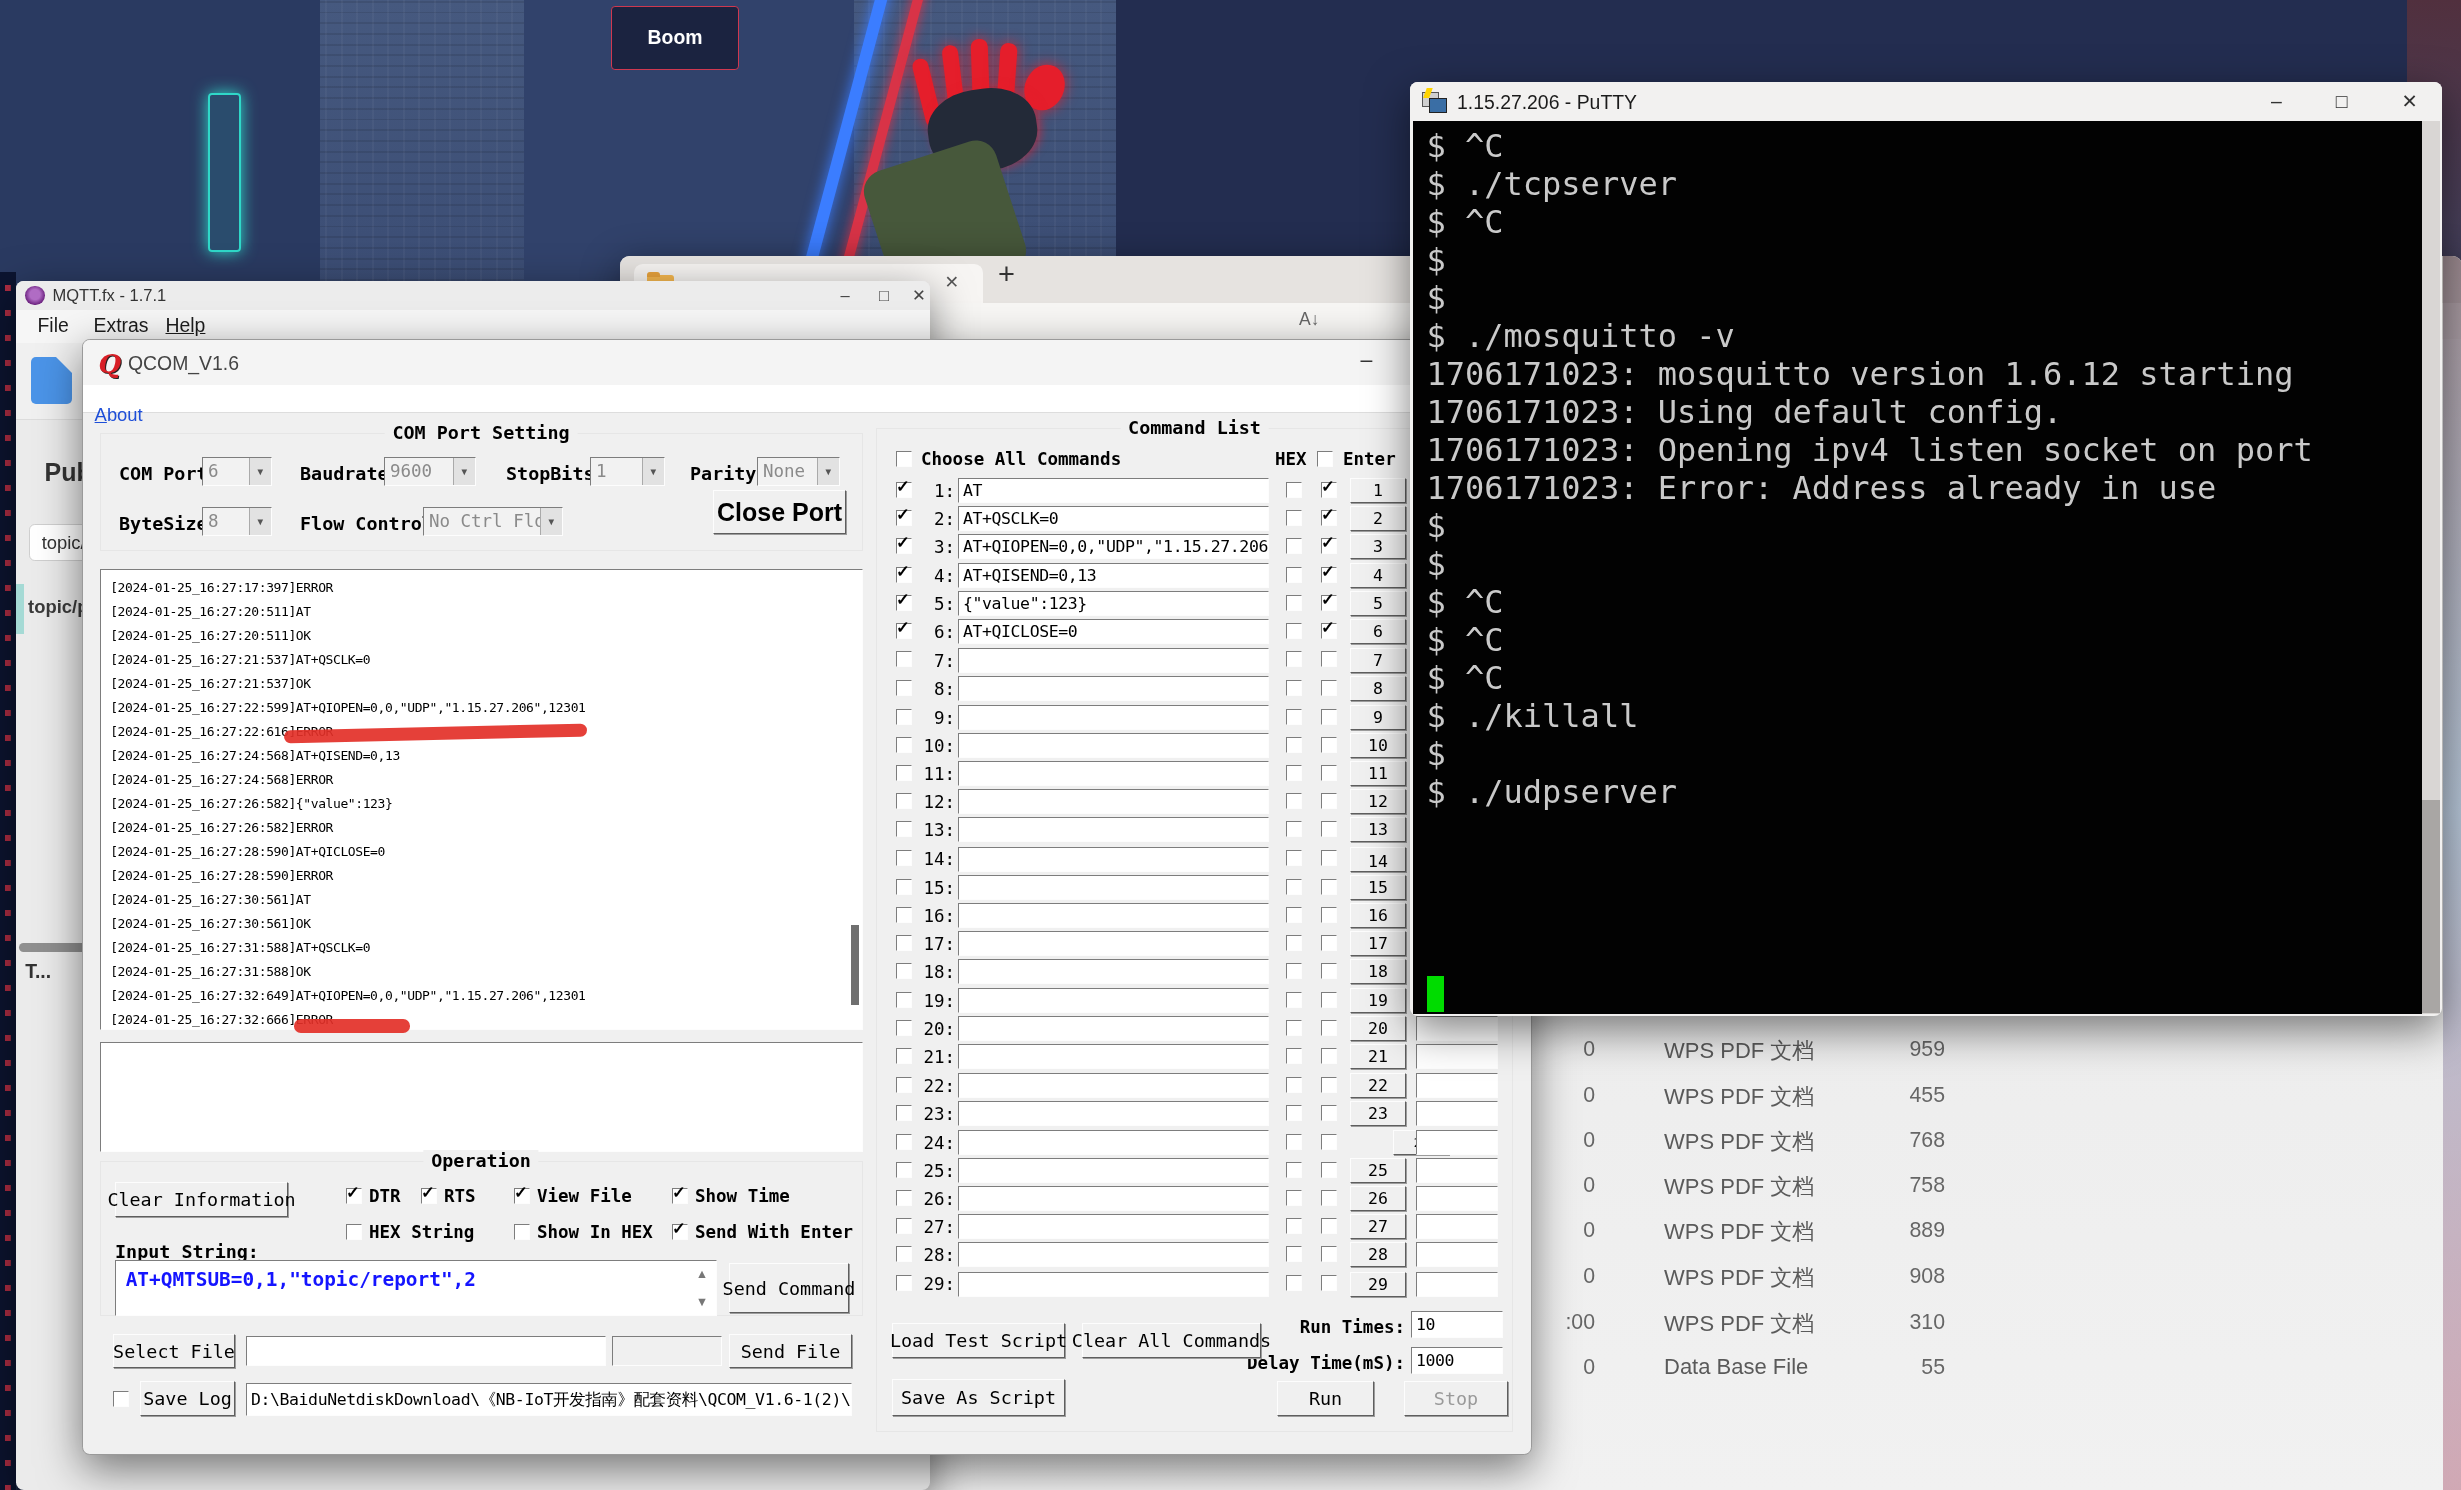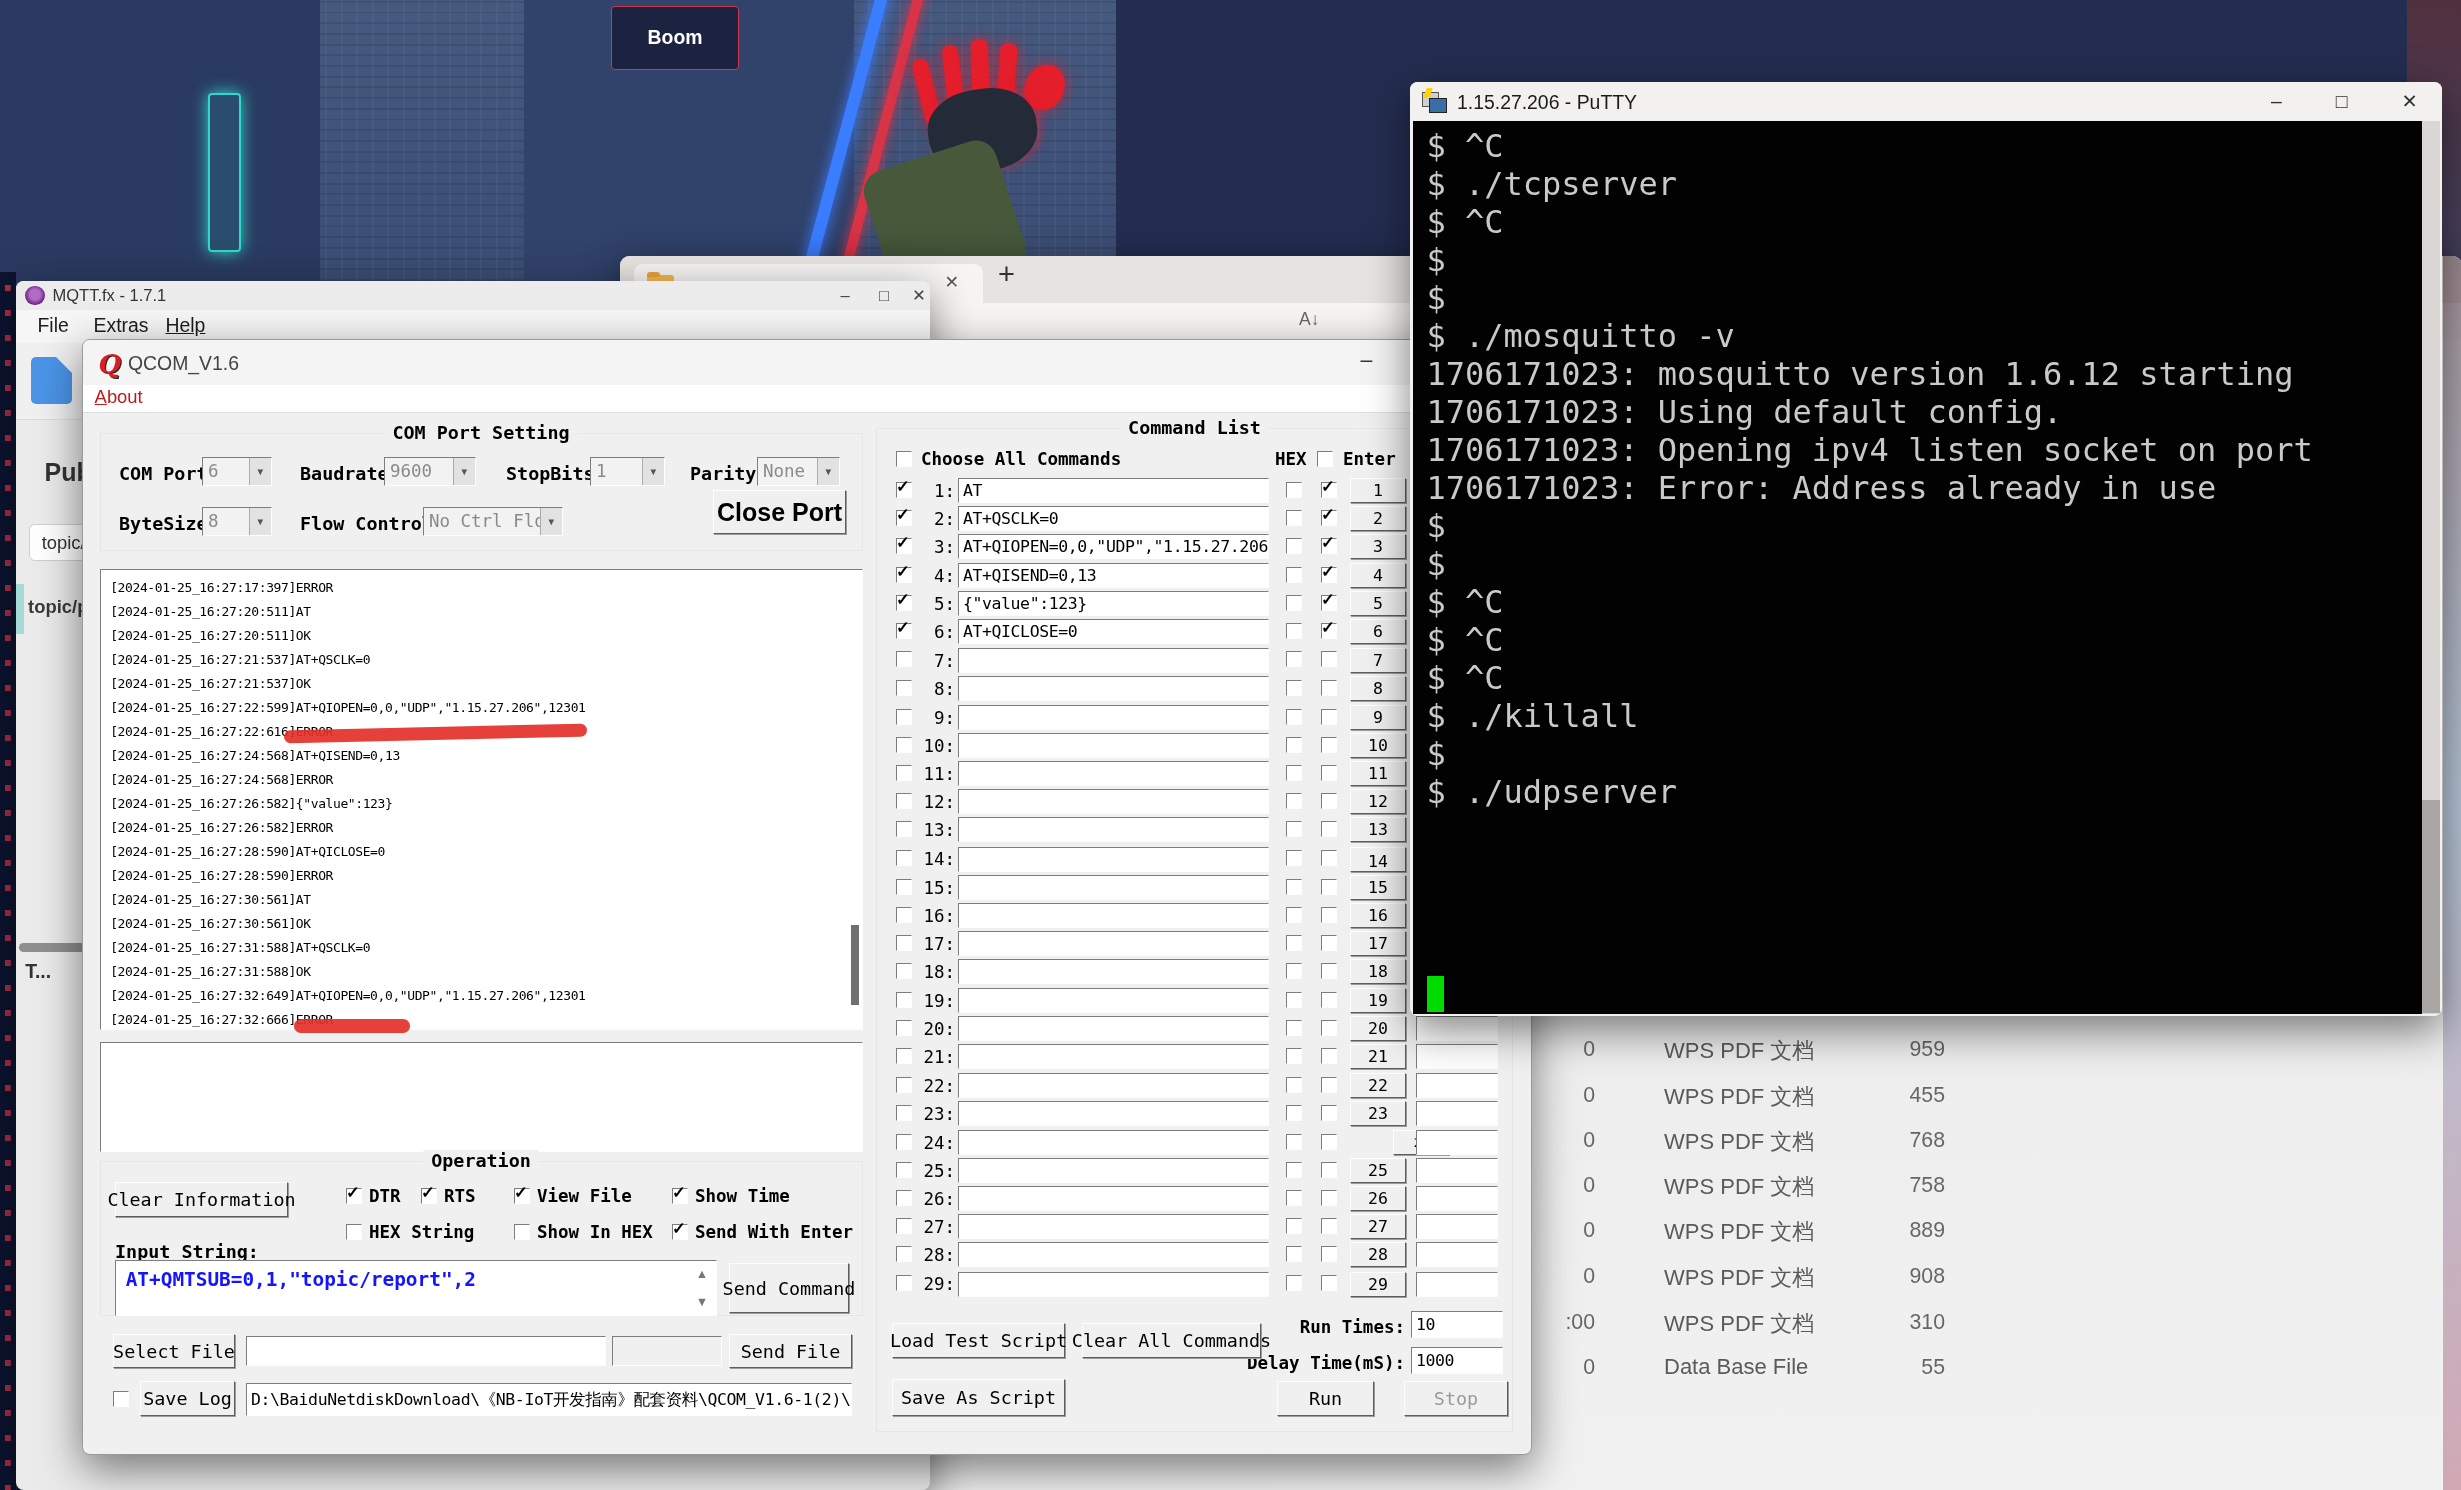--- a/index.html
+++ b/index.html
@@ -35,21 +35,21 @@
          font-family:"DejaVu Sans Mono",monospace;font-size:16.5px;color:#000;white-space:nowrap;overflow:hidden;
          display:flex;align-items:center;padding:0 3.9px;letter-spacing:-0.4px;}
   
   #qcom{left:82px;top:339px;width:1448px;height:1114px;background:#f0f0f0;border:1px solid #9a9a9a;z-index:30;}
   #qcom-titlebar{position:absolute;left:0;top:0;right:0;height:45px;background:#f4f4f4;}
   #qcom-title{position:absolute;left:45px;top:11.6px;font-size:19.4px;color:#444;}
   #qcom-qicon{position:absolute;left:15.5px;top:8.7px;width:25px;height:27px;font-family:"DejaVu Serif",serif;
       font-size:26px;font-weight:bold;font-style:italic;color:#d81f26;text-shadow:1px 1px 0 #222;}
   #qcom-min{position:absolute;left:1269px;top:7.8px;width:29px;height:27px;font-size:21.3px;color:#333;text-align:center;}
   #qcom-menubar{position:absolute;left:0;top:45px;right:0;height:27px;background:#fff;border-bottom:1.9px groove #ddd;}
-  #qcom-about{position:absolute;left:11.6px;top:1px;font-size:18.4px;color:#b91c1c;}
+  #qcom-about{position:absolute;left:11.6px;top:19px;font-size:18.4px;color:#1d4ed8;}
   #qcom-about u{text-decoration:underline;}
   .logline{font-family:"DejaVu Sans Mono",monospace;font-size:13px;letter-spacing:-0.4px;line-height:24px;color:#000;white-space:pre;}
   .redmark{position:absolute;background:#e33028;border-radius:6.8px;opacity:.92;z-index:5;}
   .numbtn{position:absolute;width:56px;height:25px;}
   .cmdfield{height:25px;}
   .graytext{color:#9a9a9a !important;}
   
   #putty{left:1410px;top:82px;width:1032px;height:934px;background:#f2f1f0;z-index:40;}
   #putty-titlebar{position:absolute;left:0;top:0;right:0;height:39px;background:#f2f1f0;}
   #putty-title{position:absolute;left:47px;top:8.7px;font-size:19.4px;color:#1b1b1b;}

